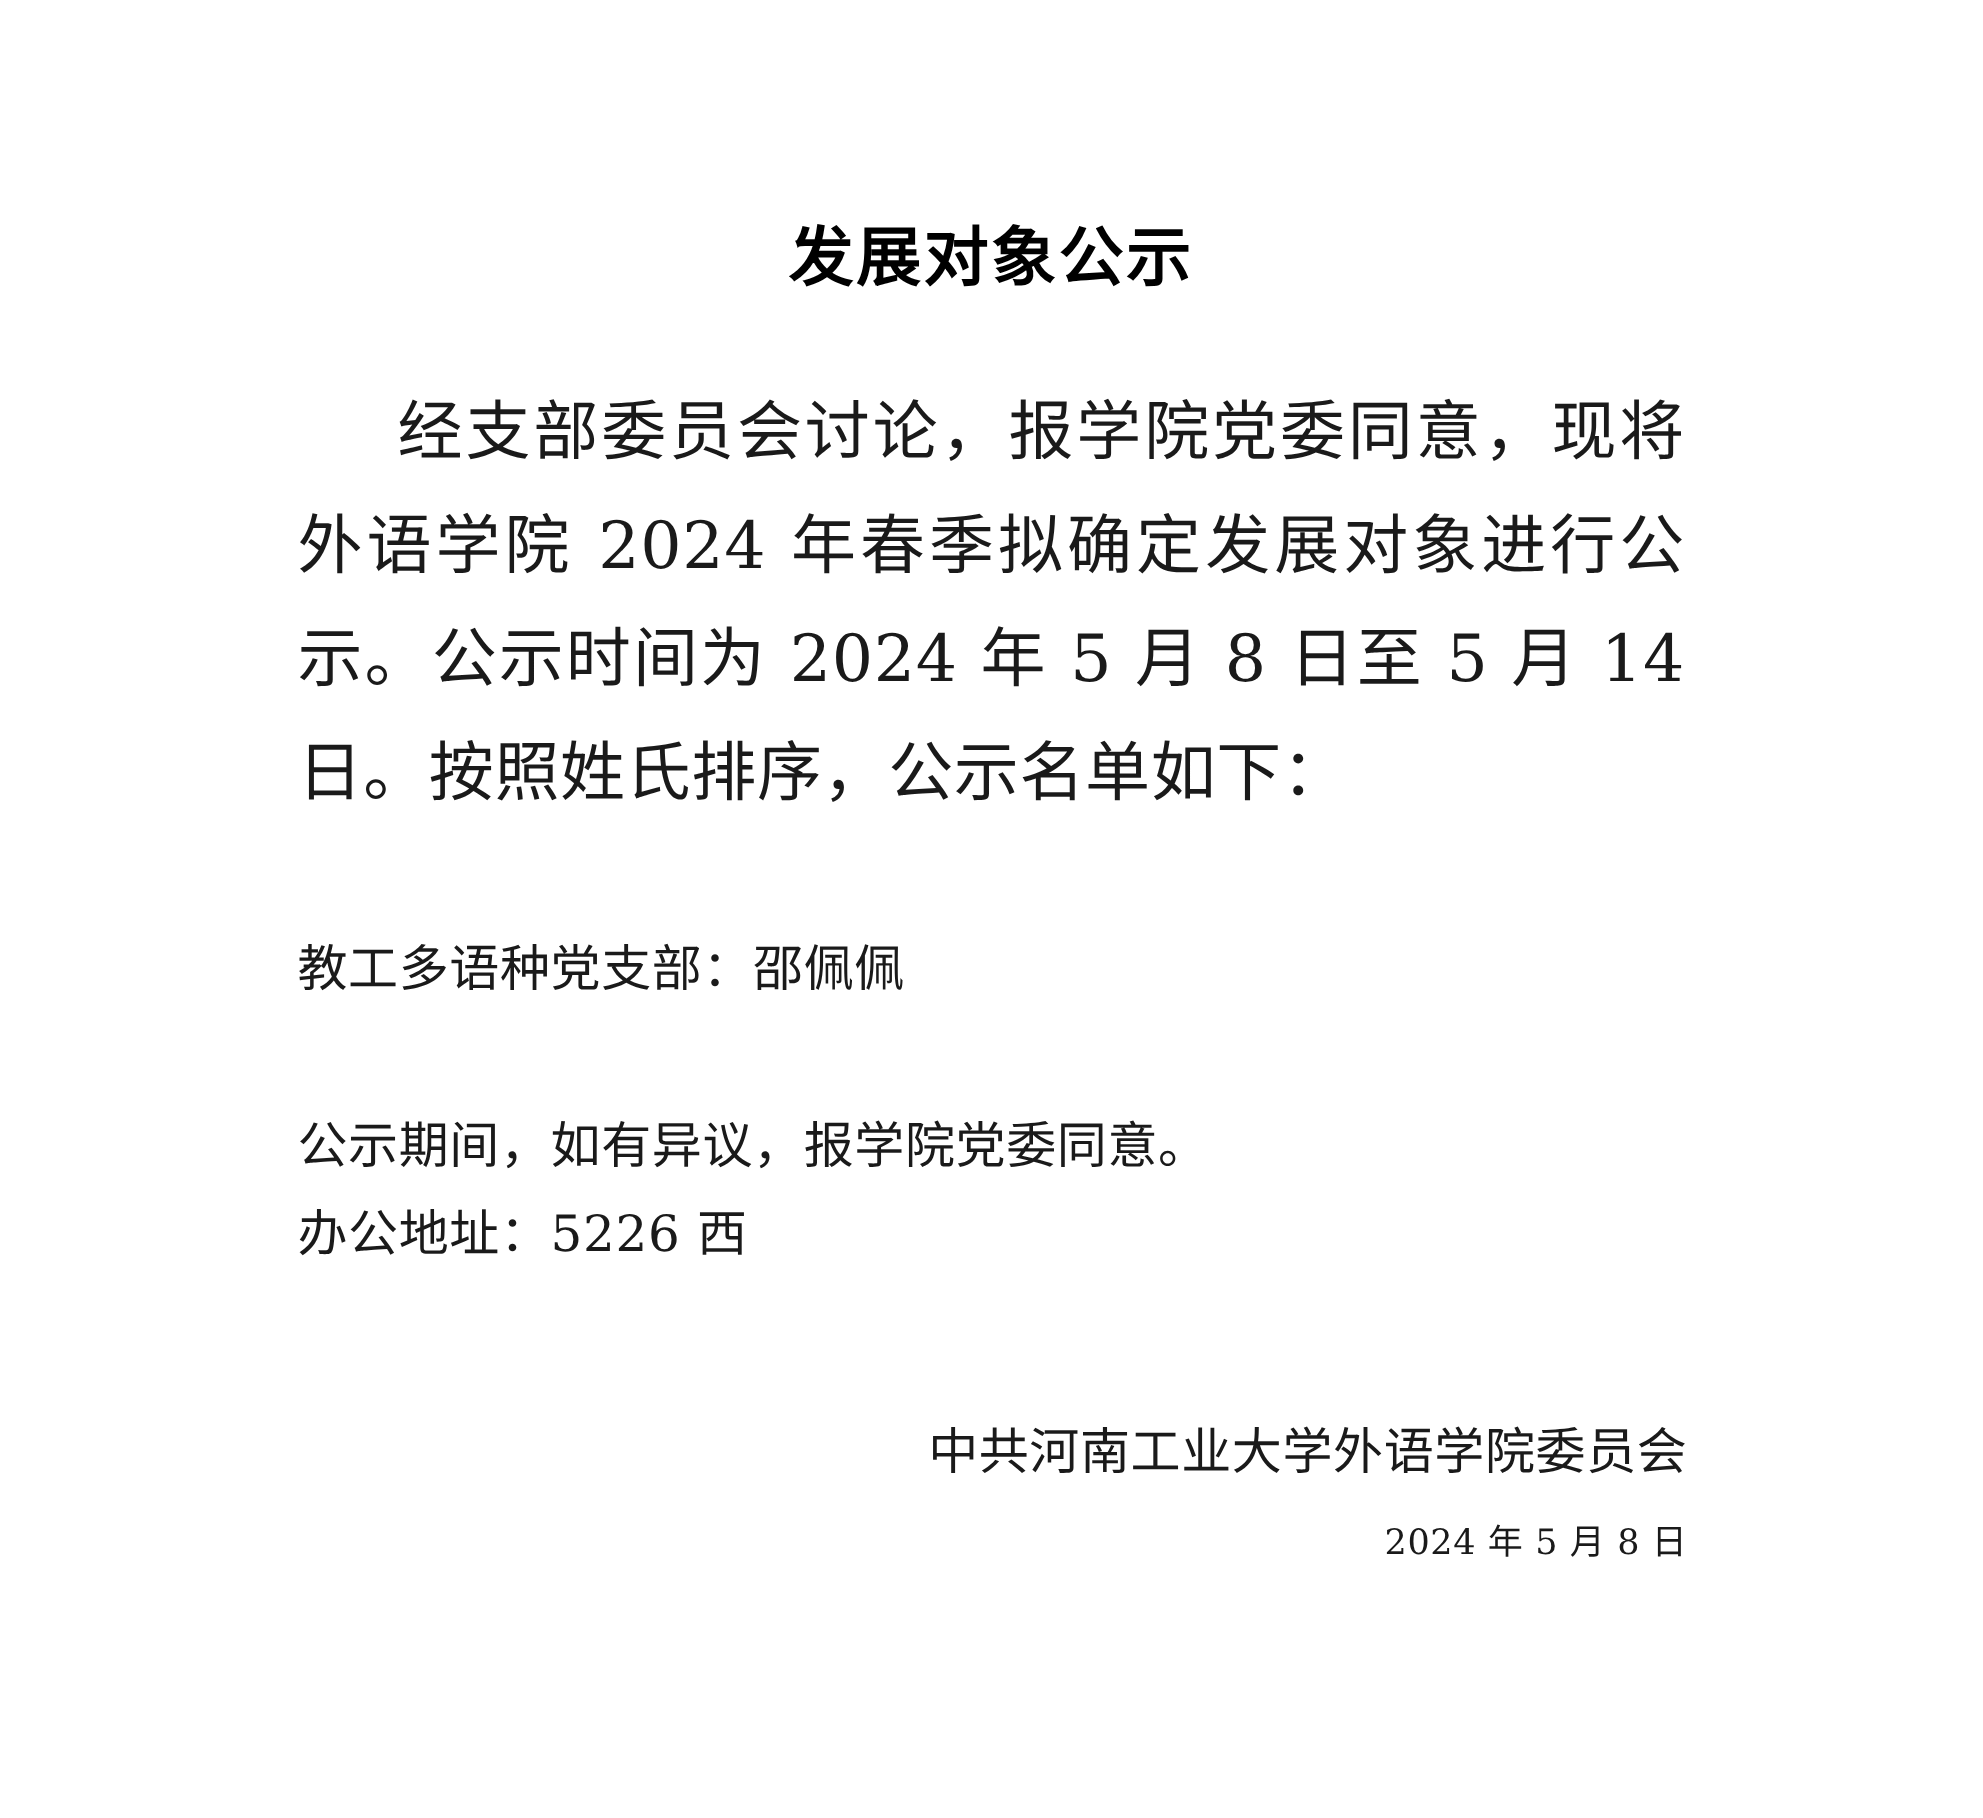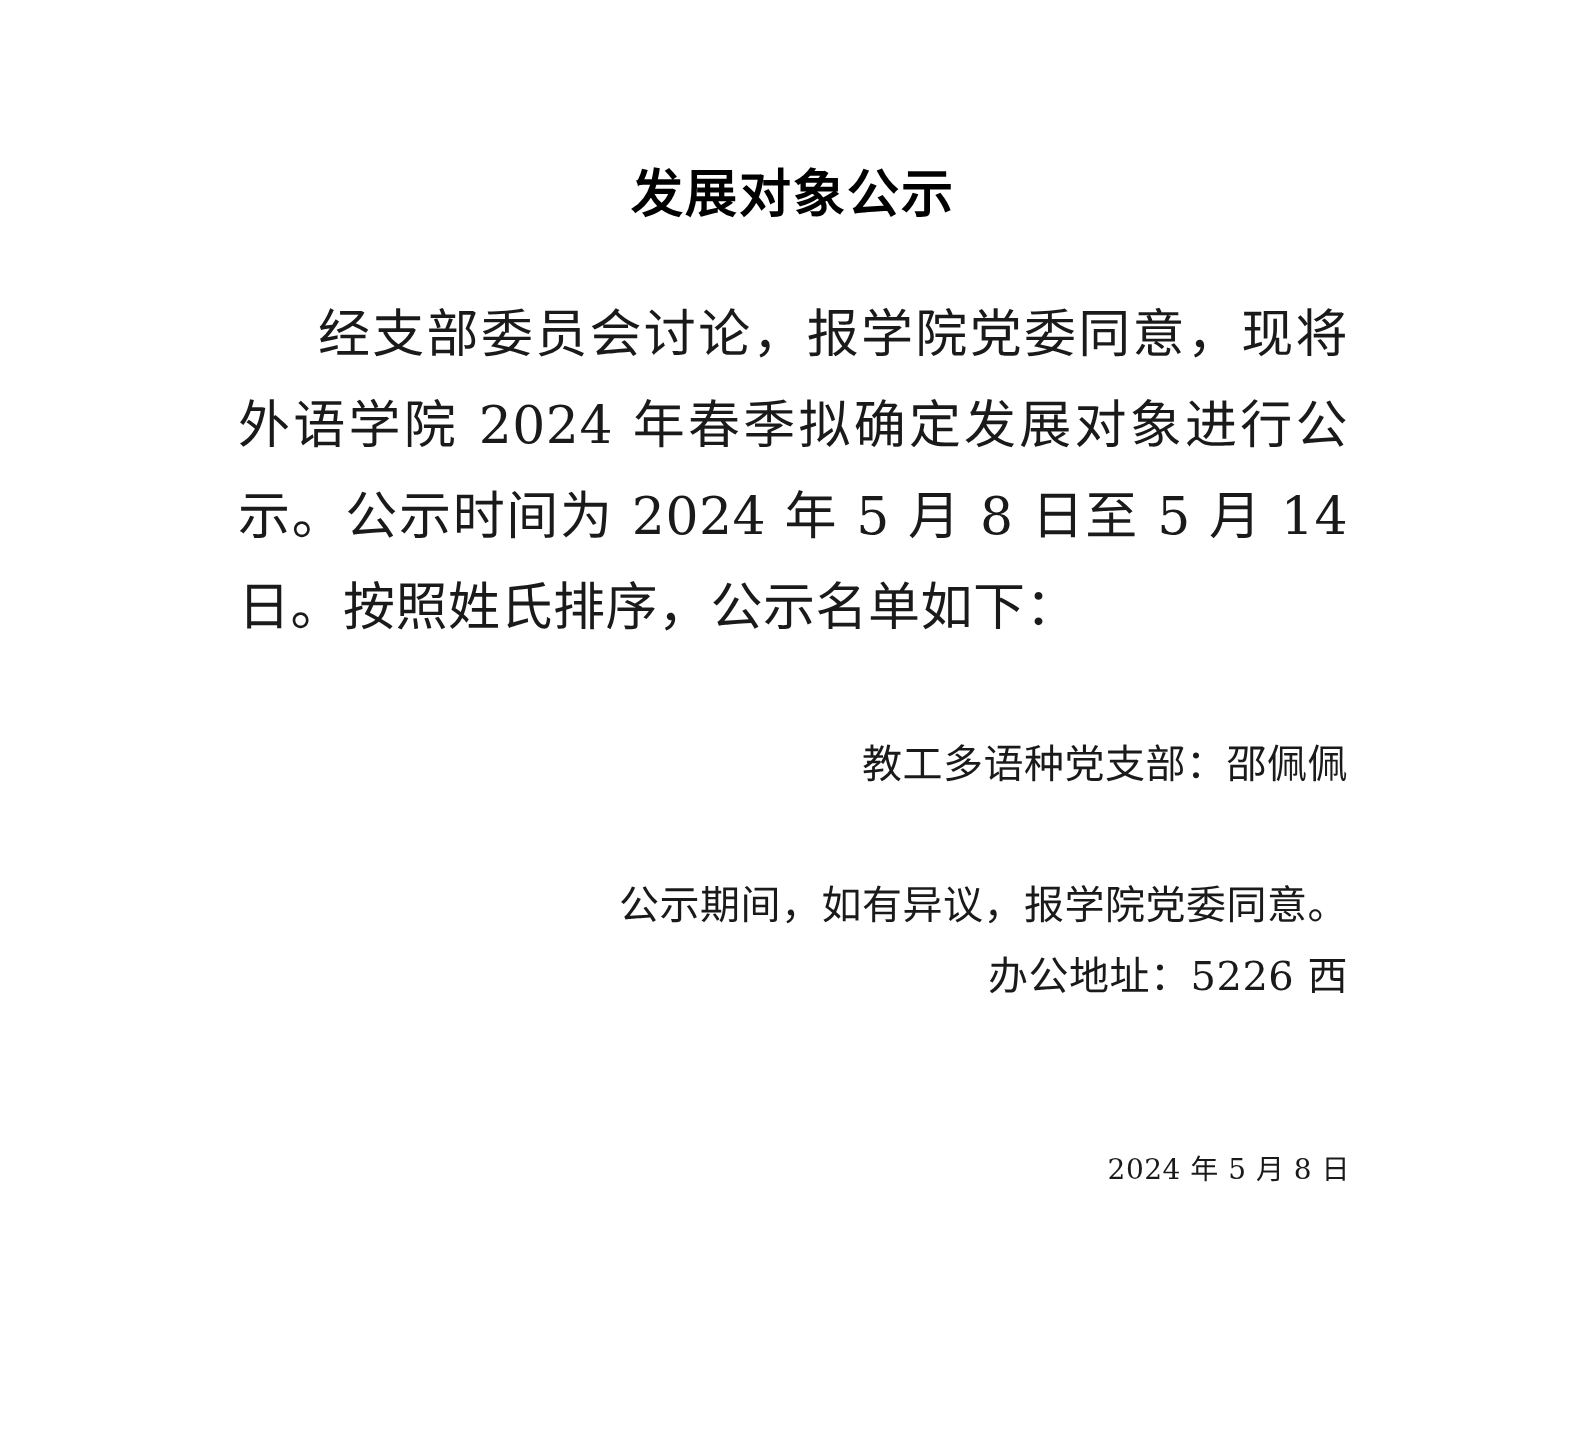--- a/index.html
+++ b/index.html
@@ -13,21 +13,21 @@
     height: 1454px;
     font-family: "DejaVu Serif", "Liberation Serif", serif;
     color: #1a1a1a;
     position: relative;
     overflow: hidden;
   }
   .page {
     box-sizing: border-box;
     width: 1586px;
     height: 1044px;
-    padding: 4px;
+    padding: 16px;
     position: relative;
   }
   .doc-title {
     text-align: center;
     font-family: "DejaVu Sans", "Liberation Sans", sans-serif;
     font-weight: bold;
     font-size: 52px;
     letter-spacing: 2px;
     margin: 0;
     padding-top: 148px;
@@ -49,21 +49,20 @@
   .para.indent {
     text-indent: 80px;
   }
   .spacer-lg { height: 76px; }
   .spacer-md { height: 70px; }
   .line {
     font-size: 40px;
     line-height: 1.78;
     margin: 0;
     letter-spacing: 0.5px;
-    text-align: right;
   }
   .signature {
     position: absolute;
     right: 236px;
     top: 1130px;
     text-align: right;
   }
   .sign-org {
     font-size: 40px;
     line-height: 1.6;
@@ -94,16 +93,17 @@
     <p class="line">教工多语种党支部：邵佩佩</p>
 
     <div class="spacer-md"></div>
 
     <p class="line">公示期间，如有异议，报学院党委同意。</p>
     <p class="line">办公地址：5226 西</p>
 
   </div>
 
   <div class="signature">
+    <div class="sign-org">中共河南工业大学外语学院委员会</div>
     <div class="sign-date">2024 年 5 月 8 日</div>
   </div>
 
 </div>
 
 </body></html>

